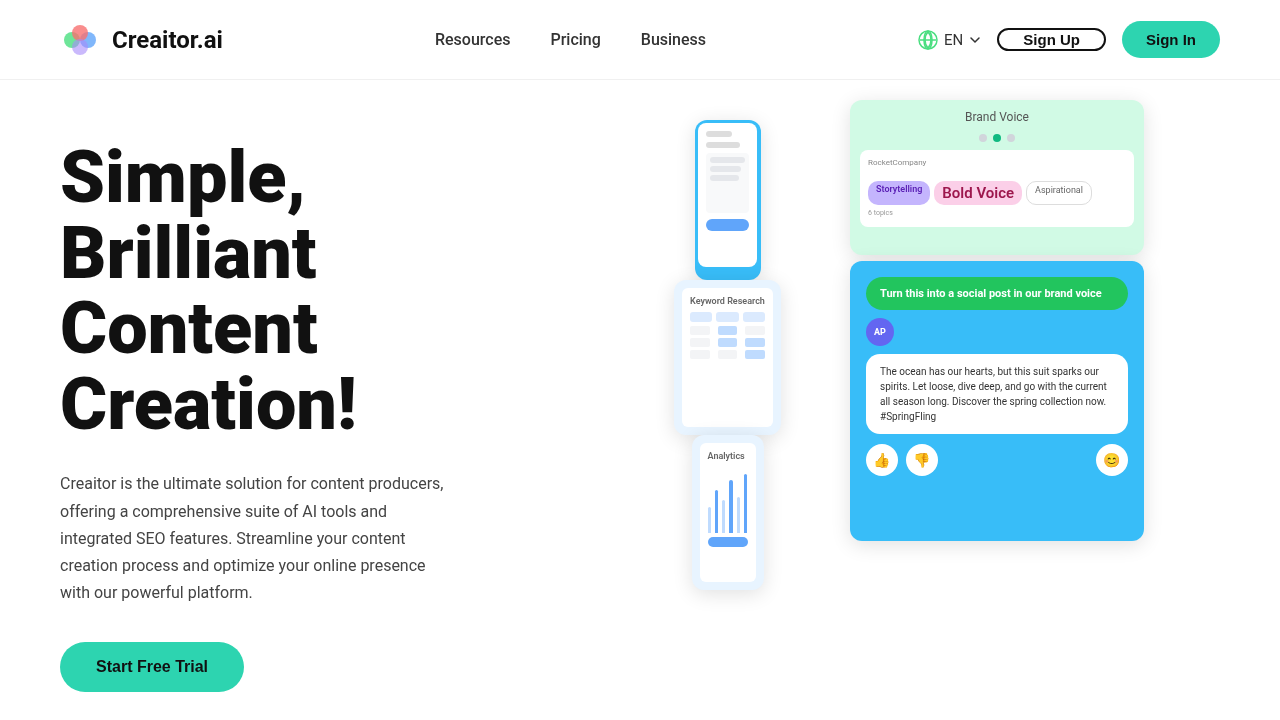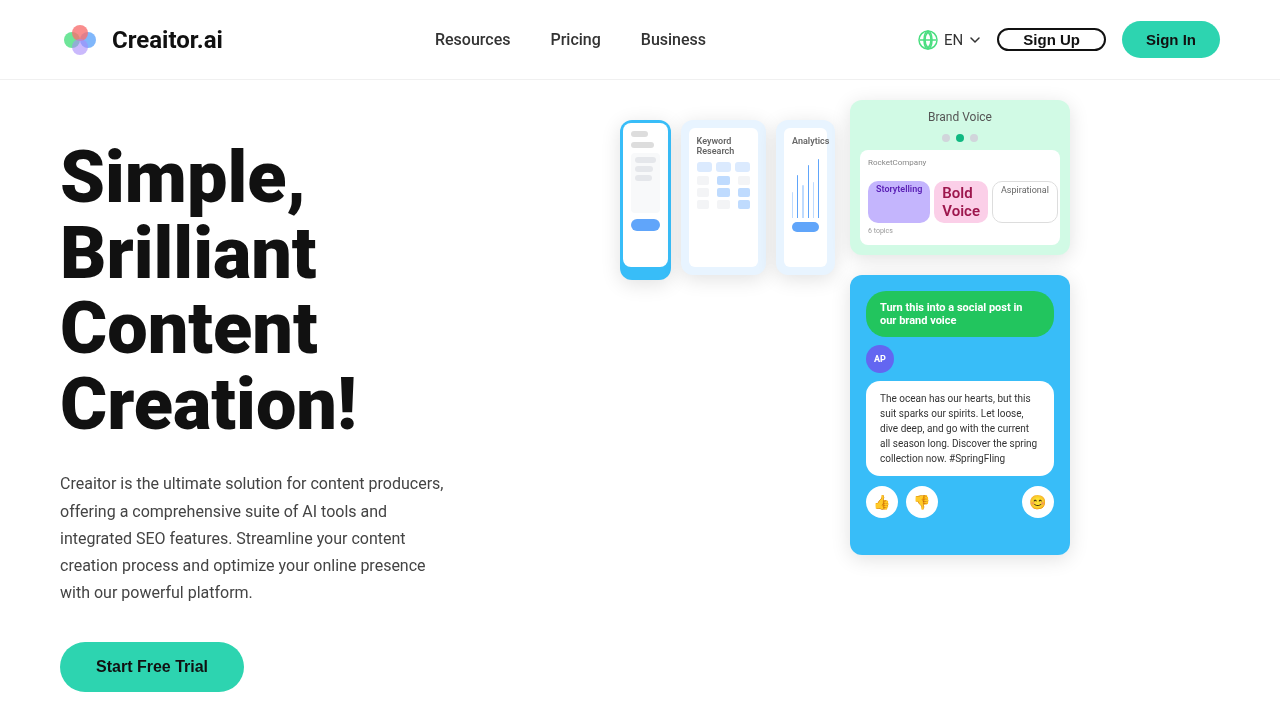--- a/index.html
+++ b/index.html
@@ -123,31 +123,32 @@
       height: 560px;
     }
 
     
     .screenshot-col-left {
       position: absolute;
       left: 0;
       top: 0;
       width: 215px;
       display: flex;
-      flex-direction: row;
-      gap: 10px;
+      flex-direction: column;
+      gap: 0;
+      align-items: center;
     }
     .screenshot-col-right {
       position: absolute;
       left: 230px;
       top: -20px;
-      width: 220px;
+      width: 294px;
       display: flex;
       flex-direction: column;
-      gap: 20px;
+      gap: 6px;
     }
 
     .ss-panel {
       border-radius: 12px;
       overflow: hidden;
       box-shadow: 0 4px 20px rgba(0,0,0,0.12);
     }
 
     
     .ss-top-left {

